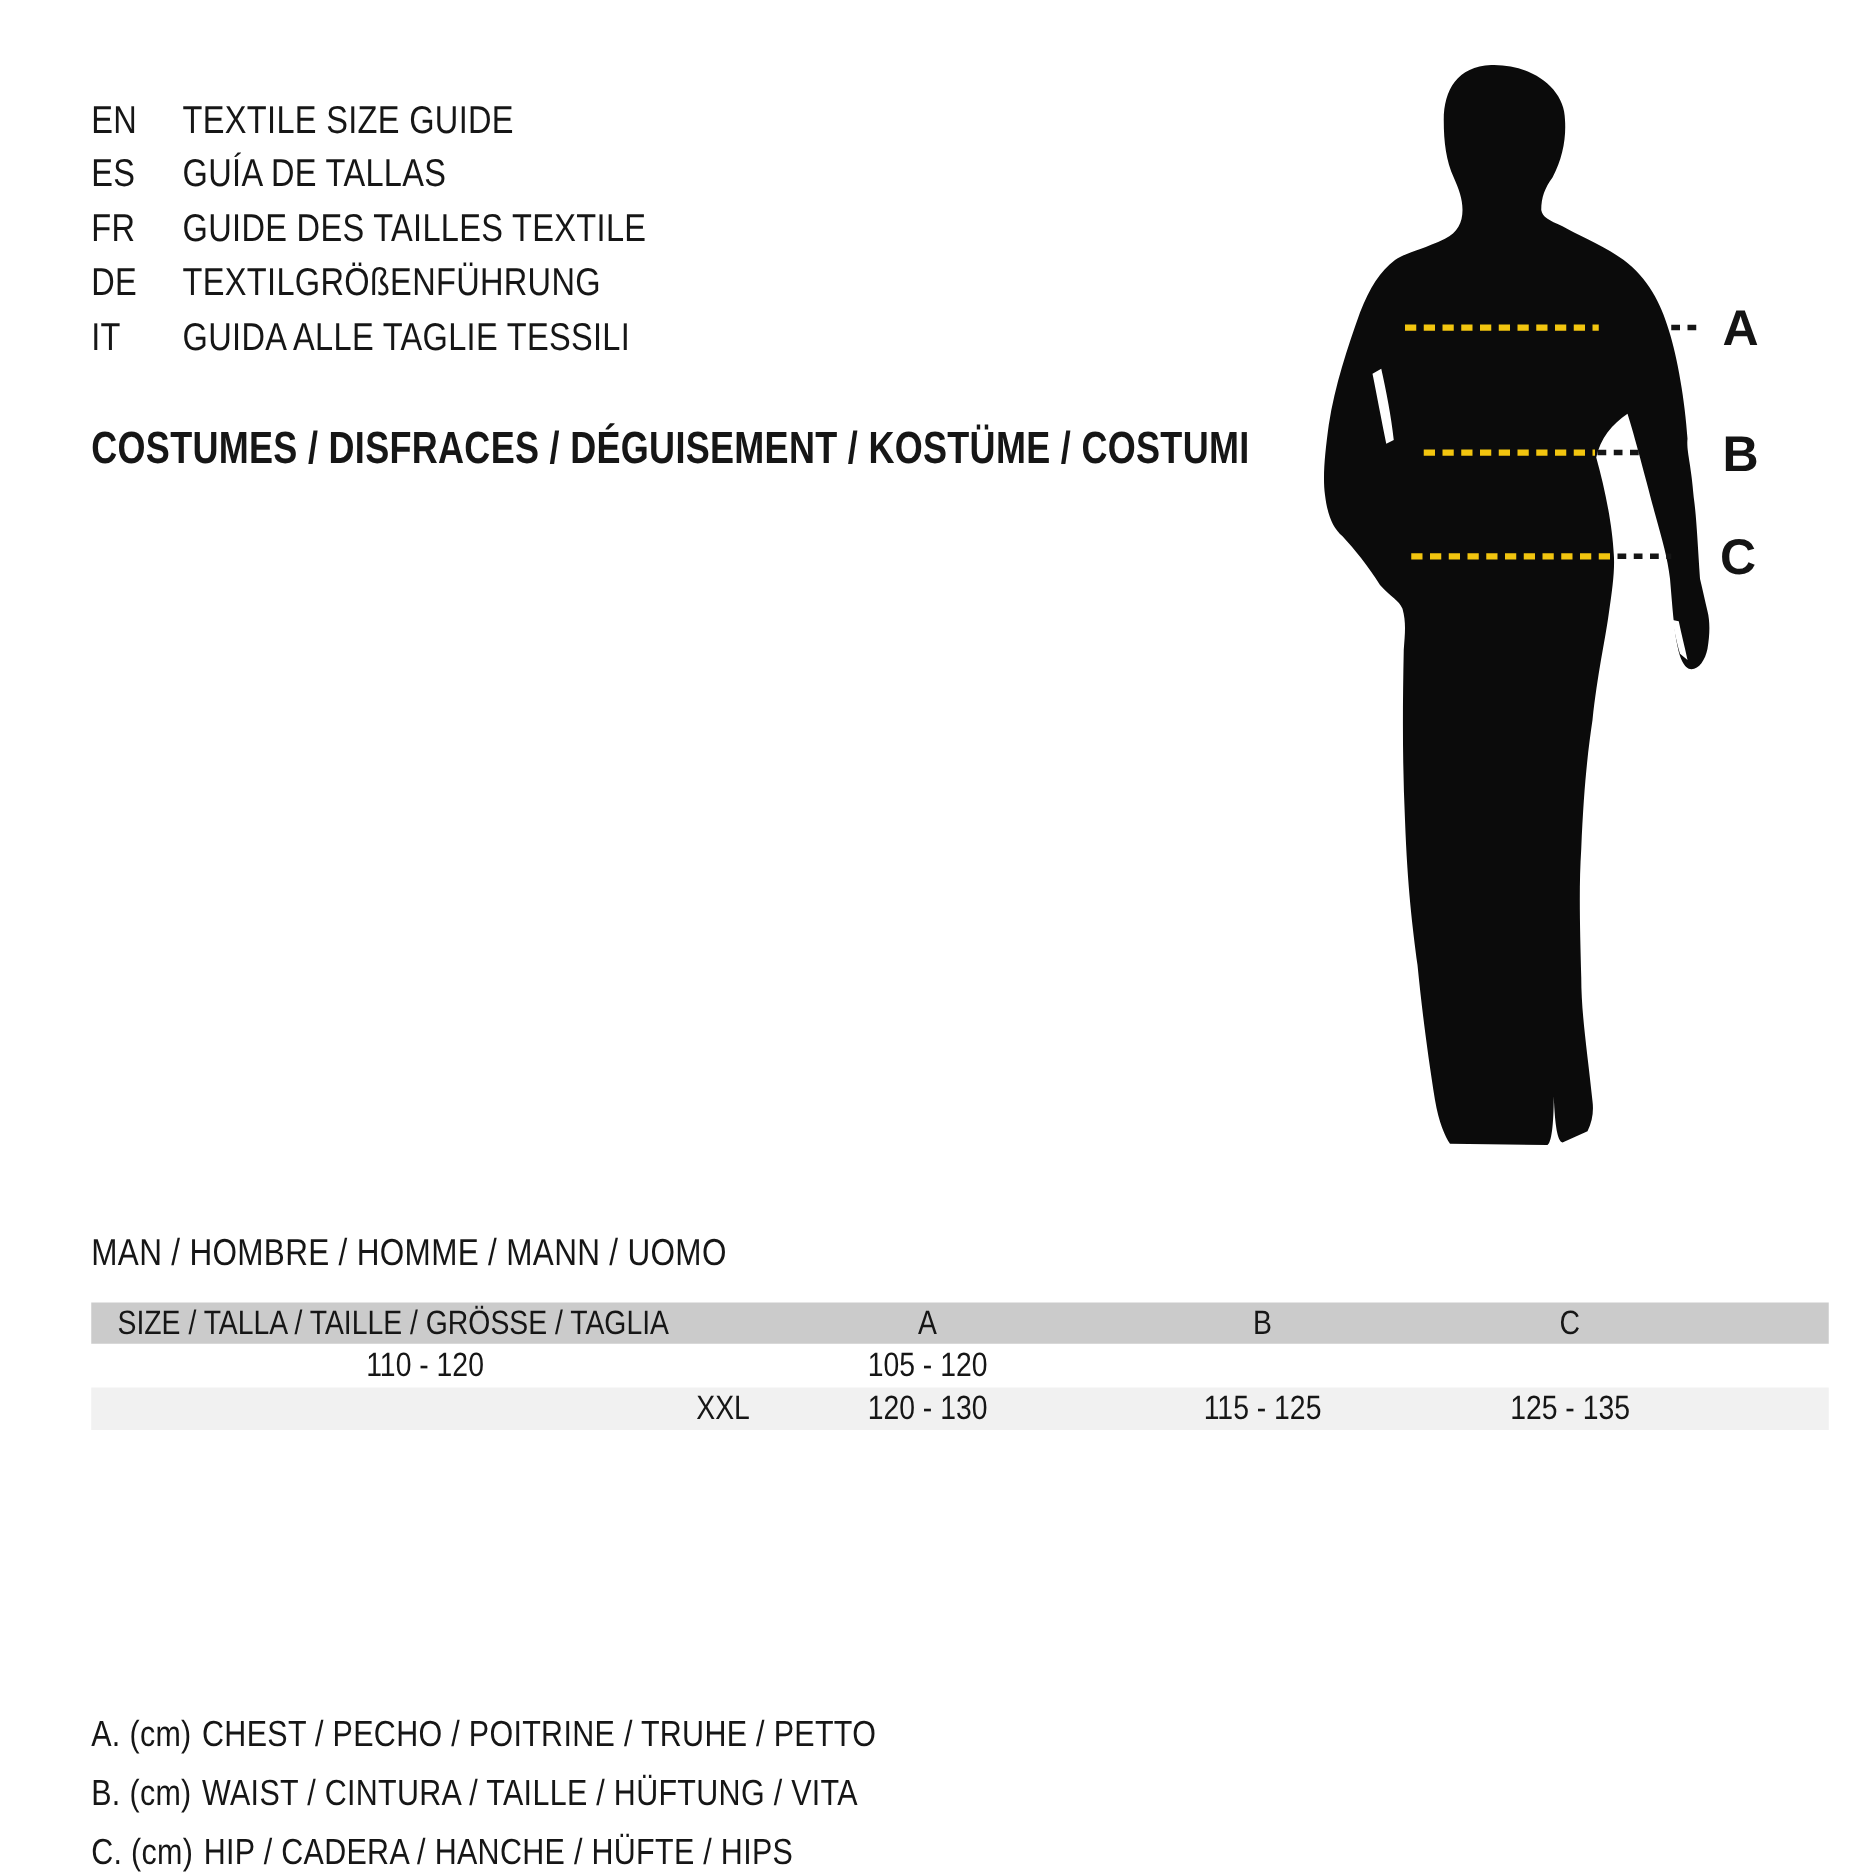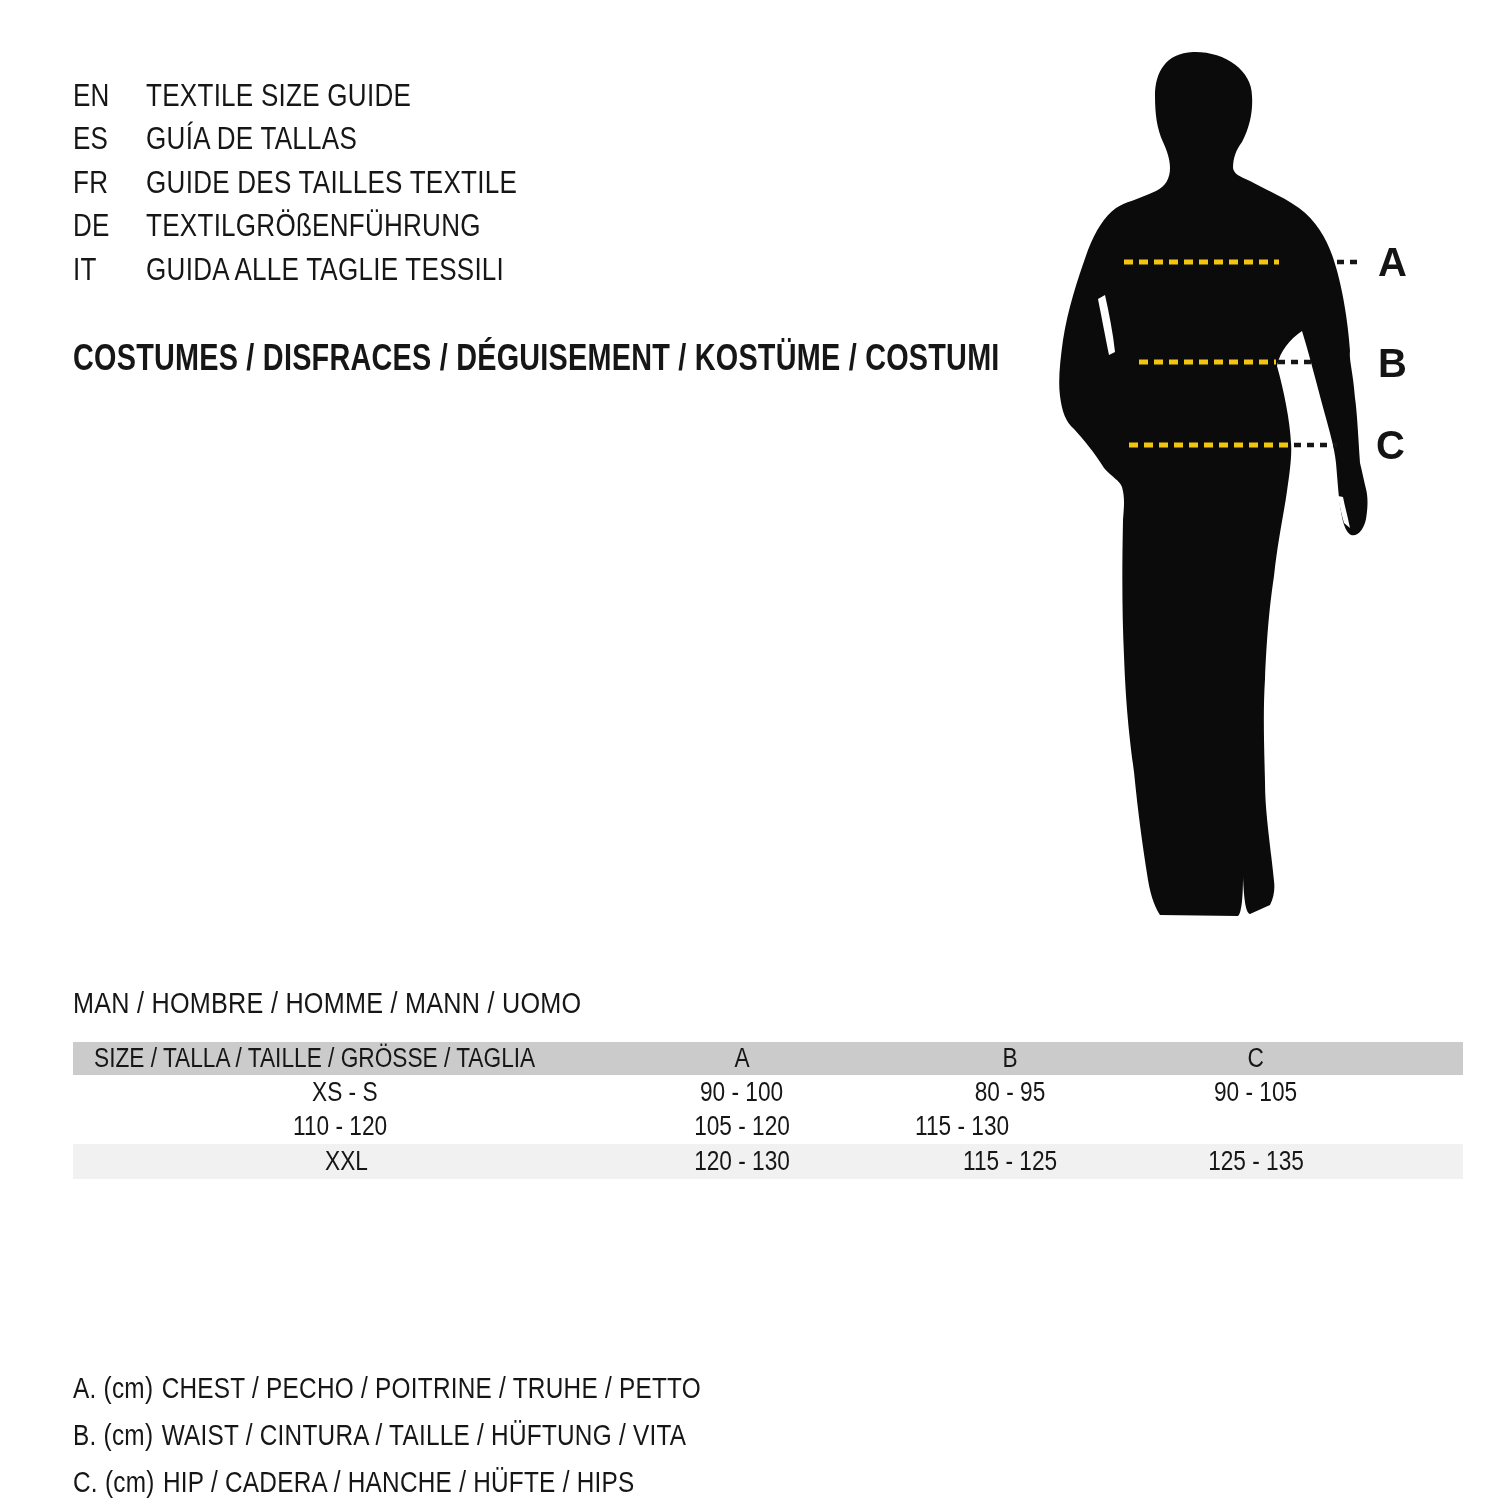--- a/index.html
+++ b/index.html
@@ -23,21 +23,21 @@
 
   
   .man-heading{position:absolute;left:57px;top:986px;margin:0;font-size:30px;font-weight:400;
                transform:scaleX(0.84);transform-origin:0 50%;white-space:nowrap;letter-spacing:.3px;}
 
   
   .size-table{position:absolute;left:57px;top:1042px;width:1390px;font-size:27px;}
   .t-row{display:grid;grid-template-columns:535px 268px 268px 319px;height:34.5px;align-items:center;}
   .t-row.head{height:33px;background:#CBCBCB;}
   .t-row.striped{background:#F1F1F1;}
-  .cell-label{padding-left:21px;text-align:center;overflow:visible;}
+  .cell-label{padding-left:21px;text-align:right;overflow:visible;}
   .cell-val{text-align:center;}
   .cell-c{padding-right:95px;}
   .cx{display:inline-block;transform:scaleX(0.84);transform-origin:0 50%;white-space:nowrap;}
   .cxc{display:inline-block;transform:scaleX(0.84);white-space:nowrap;}
 
   
   .notes{position:absolute;left:57px;top:1365px;}
   .note-row{display:flex;height:47px;align-items:center;font-size:29px;
             transform:scaleX(0.84);transform-origin:0 50%;white-space:nowrap;letter-spacing:.3px;}
   .note-label{margin-right:10px;}
@@ -140,29 +140,22 @@
   <h2 class="man-heading">MAN / HOMBRE / HOMME / MANN / UOMO</h2>
 
   <div class="size-table">
     <div class="t-row head">
       <div class="cell-label"><span class="cx">SIZE / TALLA / TAILLE / GRÖSSE / TAGLIA</span></div>
       <div class="cell-val"><span class="cxc">A</span></div>
       <div class="cell-val"><span class="cxc">B</span></div>
       <div class="cell-val cell-c"><span class="cxc">C</span></div>
     </div>
     <div class="t-row">
-      <div class="cell-label"><span class="cx">XS - S</span></div>
-      <div class="cell-val"><span class="cxc">90 - 100</span></div>
-      <div class="cell-val"><span class="cxc">80 - 95</span></div>
-      <div class="cell-val cell-c"><span class="cxc">90 - 105</span></div>
-    </div>
-    <div class="t-row">
       <div class="cell-val"><span class="cxc">110 - 120</span></div>
       <div class="cell-val"><span class="cxc">105 - 120</span></div>
-      <div class="cell-val cell-c"><span class="cxc">115 - 130</span></div>
     </div>
     <div class="t-row striped">
       <div class="cell-label"><span class="cx">XXL</span></div>
       <div class="cell-val"><span class="cxc">120 - 130</span></div>
       <div class="cell-val"><span class="cxc">115 - 125</span></div>
       <div class="cell-val cell-c"><span class="cxc">125 - 135</span></div>
     </div>
   </div>
 
   <section class="notes">

